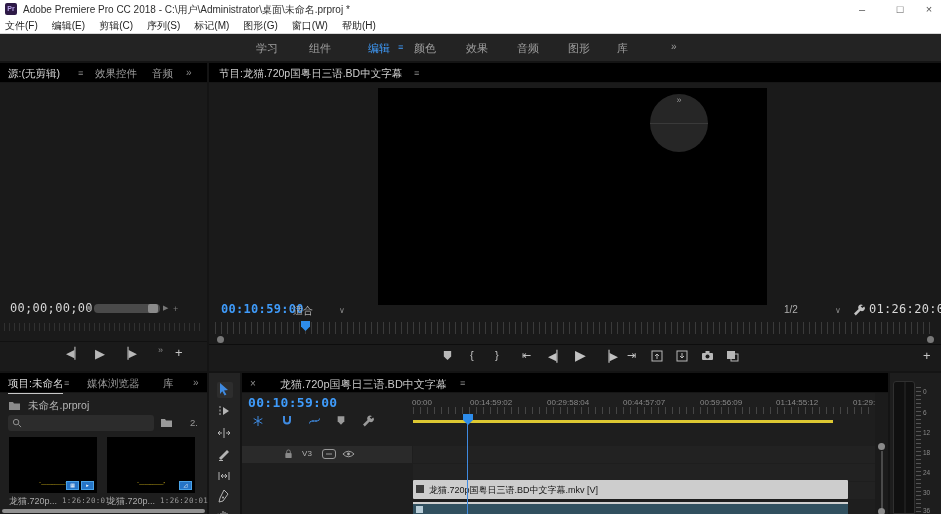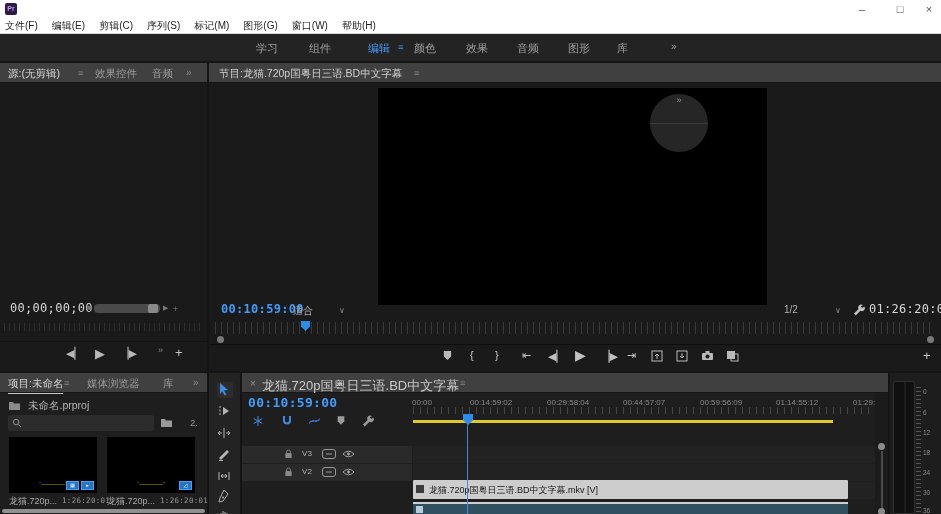--- a/index.html
+++ b/index.html
@@ -22,21 +22,21 @@
   .menubar span { font-size:10px; color:#222; }
 
   
   .wsbar { left:0; top:34px; width:941px; height:27px; background:#232323;padding-left:48px; }
   .ws-tab { top:7px; font-size:11px; color:#9e9e9e; white-space:nowrap; }
   .ws-tab.active { color:#3f9bfa; }
   .ws-menu { top:8px; font-size:9px; color:#3f9bfa; }
 
   
   .panel { background:#1c1c1c; }
-  .ptabs { left:0; top:0; right:0; height:20px; background:#404040; border-bottom:1px solid #161616; }
+  .ptabs { left:0; top:0; right:0; height:20px; background:#000000; border-bottom:1px solid #161616; }
   .ptab { top:4px; font-size:10.5px; color:#9a9a9a; white-space:nowrap; }
   .ptab.active { color:#d6d6d6; border-bottom:1px solid #c8c8c8; padding-bottom:2px; }
   .pmenu { font-size:9px; color:#8a8a8a; top:5px; }
   .pover { font-size:10px; color:#8a8a8a; top:4px; }
 
   
   .src-panel { left:0; top:63px; width:207px; height:308px; }
   .src-body { left:0; top:20px; right:0; bottom:0; background:#1a1a1a; }
   .src-timecode { left:10px; top:238px; font-size:12px; color:#d6d6d6; }
   .zoom-arrow { top:241px; font-size:7px; color:#777; }
@@ -80,21 +80,21 @@
   .prj-scroll { left:2px; top:136px; width:203px; height:4px; background:#919191; border-radius:2px; }
 
   
   .tools-panel { left:209px; top:373px; width:31px; height:141px; background:#232323; }
   .tool { left:8px; width:16px; height:16px; }
   .tool.sel { background:#2d2d2d; border-radius:2px; }
 
   
   .tl-panel { left:242px; top:373px; width:646px; height:141px; background:#1e1e1e; }
   .tl-close { left:8px; top:5px; font-size:10px; color:#909090; }
-  .tl-tab { left:20px; top:4px; font-size:13px; color:#c9c9c9; }
+  .tl-tab { left:38px; top:4px; font-size:11px; color:#c9c9c9; }
   .tl-timecode { left:6px; top:22px; font-size:13px; font-weight:bold; color:#3f9bfa; }
   .tl-ruler-label { top:25px; font-size:8px; color:#8a8a8a; white-space:nowrap; }
   .tl-ruler-ticks { left:171px; top:34px; width:462px; height:7px;
                     background-image:repeating-linear-gradient(90deg,#454545 0 1px,transparent 1px 7px); }
   .renderbar { left:171px; top:47px; width:420px; height:3px; background:#ddc832; }
   .tl-playhead-head { left:221px; top:41px; width:10px; height:11px; background:#2d8ceb;
                       clip-path:polygon(0 0,100% 0,100% 55%,50% 100%,0 55%); }
   .tl-playhead-line { left:225px; top:50px; width:1px; height:91px; background:#3f8ae0; }
   .track-row { left:0; width:170px; height:17px; background:#2a2a2a; }
   .track-content { left:171px; width:462px; height:17px; background:#222; }
@@ -116,20 +116,21 @@
   .meter-split { position:absolute; left:10px; top:0; width:2px; height:100%; background:#1d1d1d; }
   .meter-ticks { left:26px; top:14px; width:5px; height:126px;
                  background-image:repeating-linear-gradient(180deg,#555 0 1px,transparent 1px 4px); }
   .m-label { left:33px; font-size:6.5px; color:#8a8a8a; }
 </style>
 </head>
 <body>
 
 <div class="abs titlebar">
   <div class="abs pr-icon">Pr</div>
+  <div class="abs title-text">Adobe Premiere Pro CC 2018 - C:\用户\Administrator\桌面\未命名.prproj *</div>
   <div class="abs win-btn" style="left:855px">–</div>
   <div class="abs win-btn" style="left:893px">□</div>
   <div class="abs win-btn" style="left:922px">×</div>
 </div>
 
 <div class="abs menubar">
   <span>文件(F)</span>
   <span>编辑(E)</span>
   <span>剪辑(C)</span>
   <span>序列(S)</span>
@@ -392,41 +393,20 @@
           <path d="M4 5h6" stroke="#999"></path>
         </svg>
     </span>
     <span class="icon-btn" style="left:100px;top:4px">
       <svg width="13" height="8" viewBox="0 0 14 8">
           <path d="M1 4Q7-2 13 4Q7 10 1 4Z" fill="none" stroke="#aaa"></path>
           <circle cx="7" cy="4" r="1.5" fill="#aaa"></circle>
         </svg>
     </span>
   </div>
-  <div class="abs track-row" style="top:91px">
-    <span class="icon-btn" style="left:42px;top:3px">
-      <svg width="9" height="10" viewBox="0 0 10 11">
-          <rect x="1.5" y="4.5" width="7" height="5.5" rx="1" fill="#8a8a8a"></rect>
-          <path d="M3 4.5V3a2 2 0 0 1 4 0v1.5" stroke="#8a8a8a" fill="none"></path>
-        </svg>
-    </span>
-    <span class="tname" style="left:56px">V2</span>
-    <span class="icon-btn" style="left:80px;top:3px">
-      <svg width="14" height="10" viewBox="0 0 14 10">
-          <rect x="0.5" y="0.5" width="13" height="9" rx="2.5" fill="none" stroke="#999"></rect>
-          <path d="M4 5h6" stroke="#999"></path>
-        </svg>
-    </span>
-    <span class="icon-btn" style="left:100px;top:4px">
-      <svg width="13" height="8" viewBox="0 0 14 8">
-          <path d="M1 4Q7-2 13 4Q7 10 1 4Z" fill="none" stroke="#aaa"></path>
-          <circle cx="7" cy="4" r="1.5" fill="#aaa"></circle>
-        </svg>
-    </span>
-  </div>
 
   <div class="abs track-content" style="top:73px"></div>
   <div class="abs track-content" style="top:91px"></div>
   <div class="abs track-content" style="top:109px"></div>
   <div class="abs v-clip">
     <span class="fxb"></span>
     <span class="nm">龙猫.720p国粤日三语.BD中文字幕.mkv [V]</span>
   </div>
   <div class="abs a-clip">
     <span class="fxb"></span>

